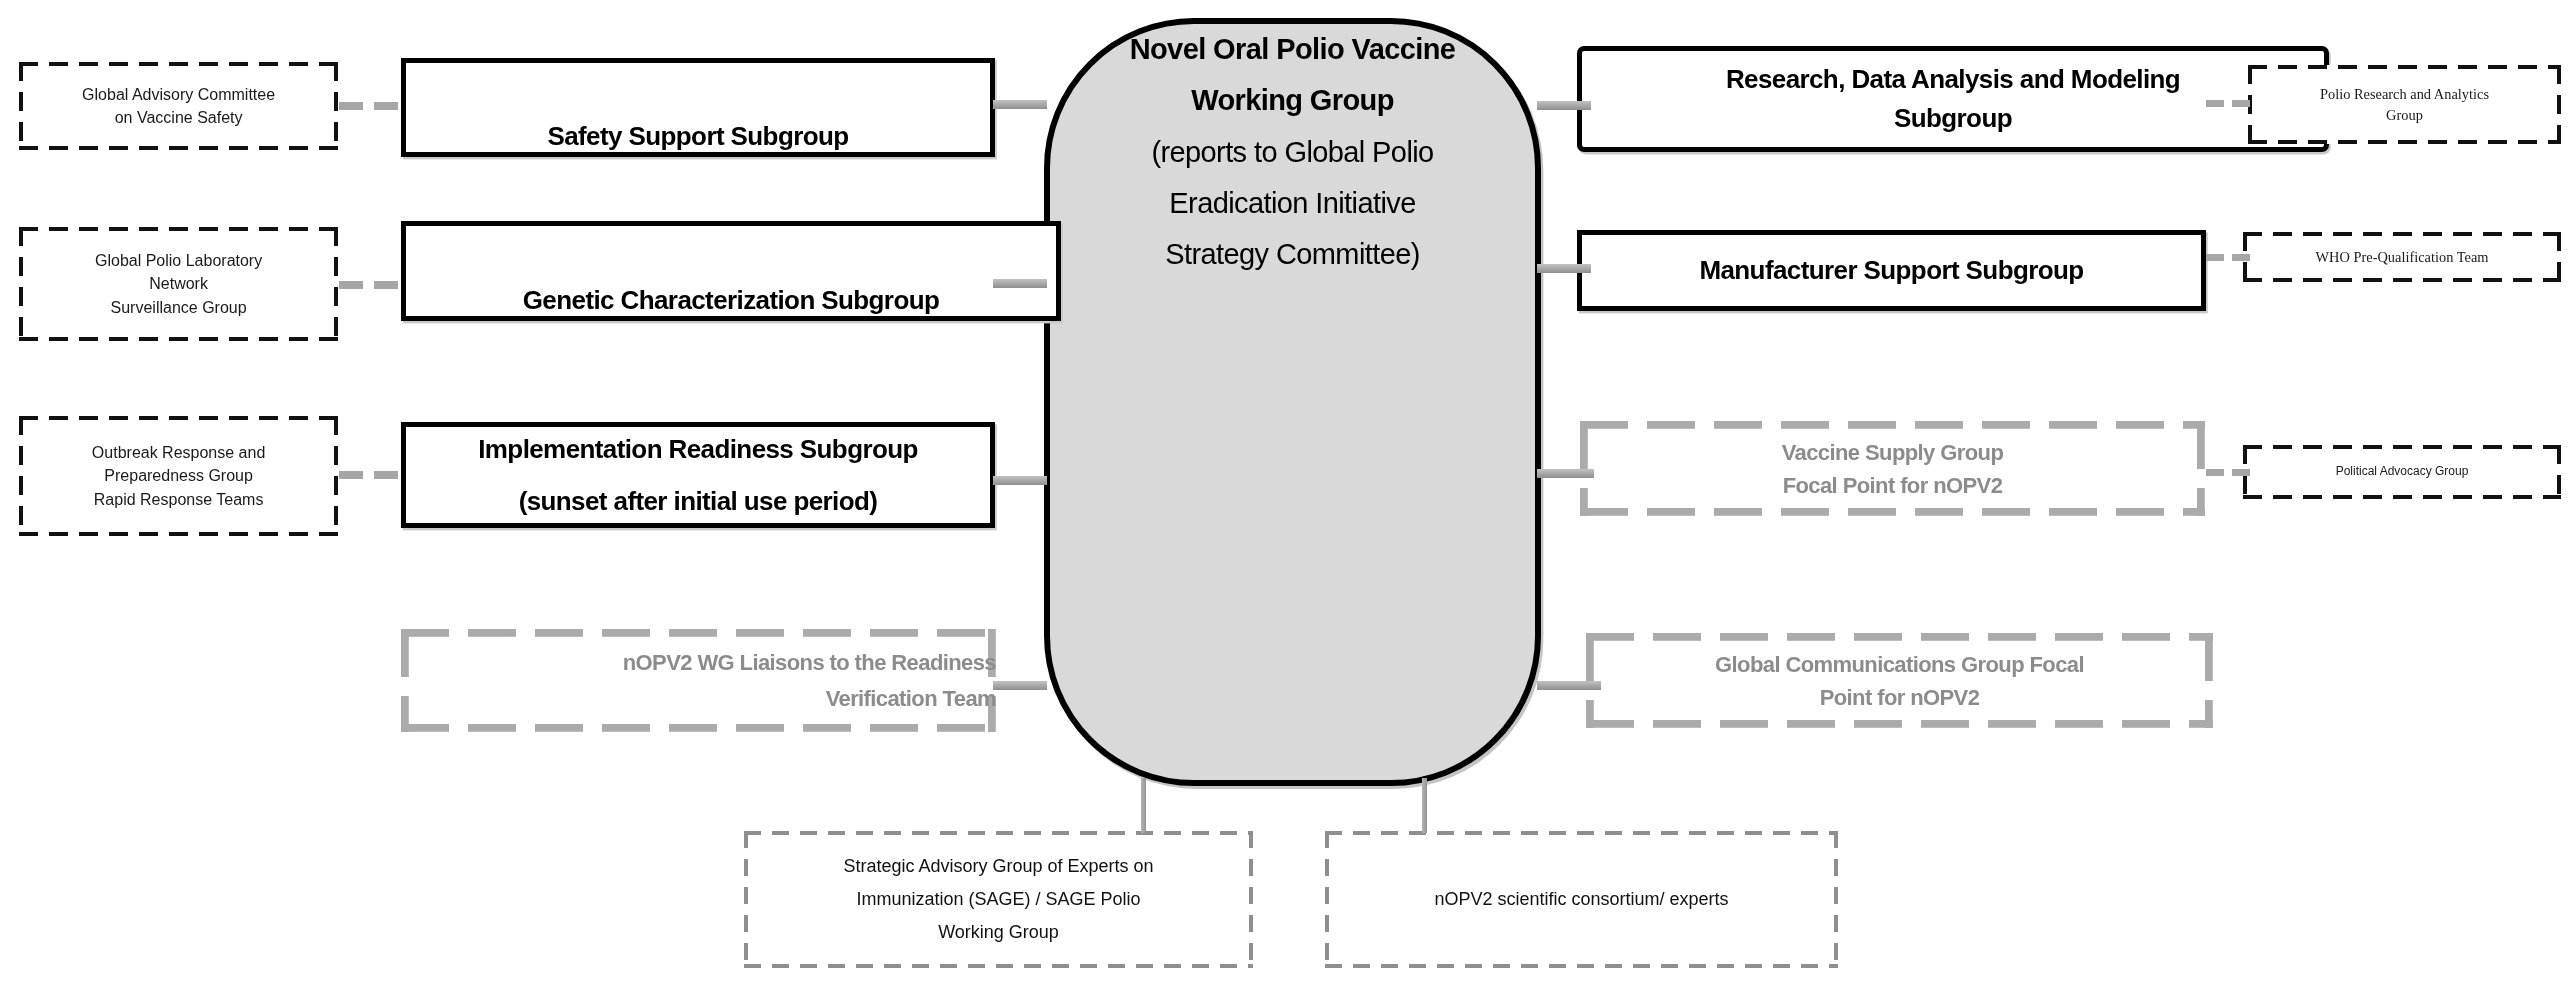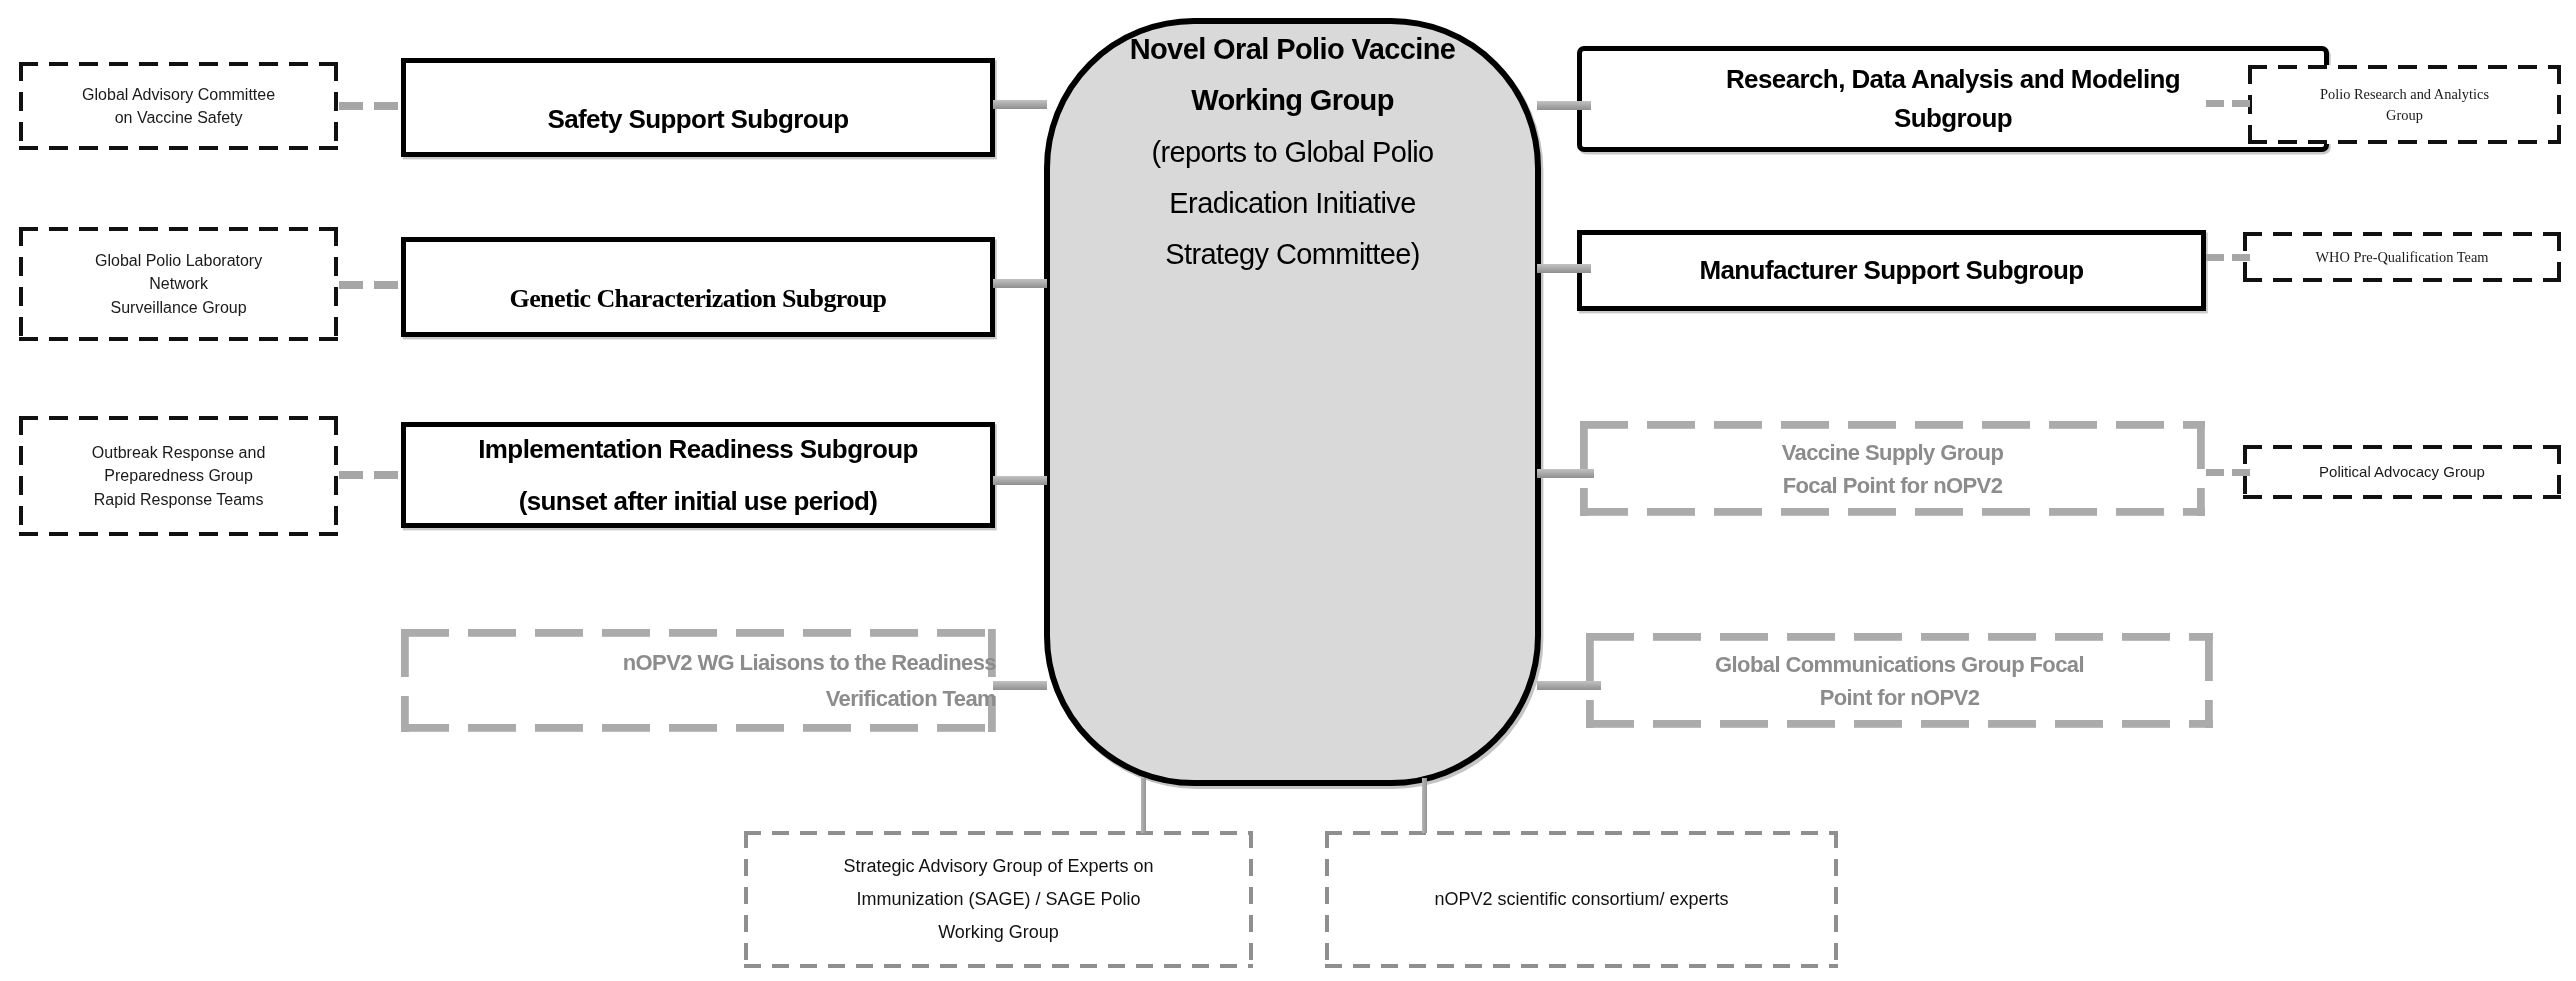--- a/index.html
+++ b/index.html
@@ -12,21 +12,21 @@
     position:absolute;box-sizing:border-box;background:#ffffff;
     display:flex;align-items:center;justify-content:center;text-align:center;
   }
   .lbl{white-space:pre-line;display:block;width:100%;}
   
   .solid{
     border:5.4px solid #000000;
     box-shadow:1.8px 2.4px 0 #c9c9c9;
     font-weight:bold;font-size:26px;letter-spacing:-0.6px;
   }
-  .v-top{align-items:center;padding-top:24px;}
+  .v-top{align-items:flex-end;padding-top:24px;}
   
   .gray-dashed{
     font-weight:bold;font-size:22px;letter-spacing:-0.6px;color:#8c8c8c;
     background-color:#ffffff;
     background-image:
       repeating-linear-gradient(90deg,#ababab 0 48px,transparent 48px 67px),
       repeating-linear-gradient(90deg,#ababab 0 48px,transparent 48px 67px),
       repeating-linear-gradient(180deg,#ababab 0 48px,transparent 48px 67px),
       repeating-linear-gradient(180deg,#ababab 0 48px,transparent 48px 67px);
     background-size:100% 7.8px,100% 7.8px,7.8px 100%,7.8px 100%;
@@ -68,21 +68,21 @@
     text-align:center;
   }
   .center-node .name{display:block;font-weight:bold;font-size:29px;line-height:1.77;letter-spacing:-0.6px;white-space:pre-line;}
   .center-node .note{display:block;font-weight:normal;font-size:29px;line-height:1.77;letter-spacing:-0.6px;white-space:pre-line;}
   .stub-solid{position:absolute;height:9px;background:linear-gradient(180deg,#c2c2c2,#8f8f8f);}
   .stub-dashed{position:absolute;height:7.8px;
     background-image:repeating-linear-gradient(90deg,#a6a6a6 0 24px,transparent 24px 35px);}
   .stub-dashed.sm{height:7.2px;
     background-image:repeating-linear-gradient(90deg,#a6a6a6 0 18px,transparent 18px 26px);}
   .vline{position:absolute;width:4.8px;background:linear-gradient(90deg,#b5b5b5,#949494);}
-  .fs24{font-size:14.4px;font-family:Liberation Serif, serif;}.fs25{font-size:15px;}
+  .fs24{font-size:14.4px;font-family:Liberation Serif, serif;}.fs25{font-size:12px;}
   .lh16{line-height:1.6;text-align:right;}.lh15{line-height:1.5;}.lh20{line-height:2.0;}
 </style>
 </head>
 <body>
 
 <div class="stage">
 
   <div class="center-node">
     <span class="name">Novel Oral Polio Vaccine
 Working Group</span>
@@ -102,21 +102,21 @@
   </div>
   <div class="box black-dashed" style="left:18.6px;top:416px;width:320px;height:120px;">
     <span class="lbl">Outbreak Response and
 Preparedness Group
 Rapid Response Teams</span>
   </div>
 
   <div class="box solid v-top" style="left:401px;top:58px;width:594px;height:99px;">
     <span class="lbl">Safety Support Subgroup</span>
   </div>
-  <div class="box solid v-top" style="left:401px;top:237px;width:594px;height:100px;font-family:Liberation Serif, serif;">
+  <div class="box solid v-top" style="left:401px;top:221px;width:660px;height:100px;">
     <span class="lbl">Genetic Characterization Subgroup</span>
   </div>
   <div class="box solid lh20" style="left:401px;top:422px;width:594px;height:106px;">
     <span class="lbl">Implementation Readiness Subgroup
 (sunset after initial use period)</span>
   </div>
   <div class="box gray-dashed lh16" style="left:401px;top:629px;width:595px;height:103px;">
     <span class="lbl">nOPV2 WG Liaisons to the Readiness
 Verification Team</span>
   </div>

